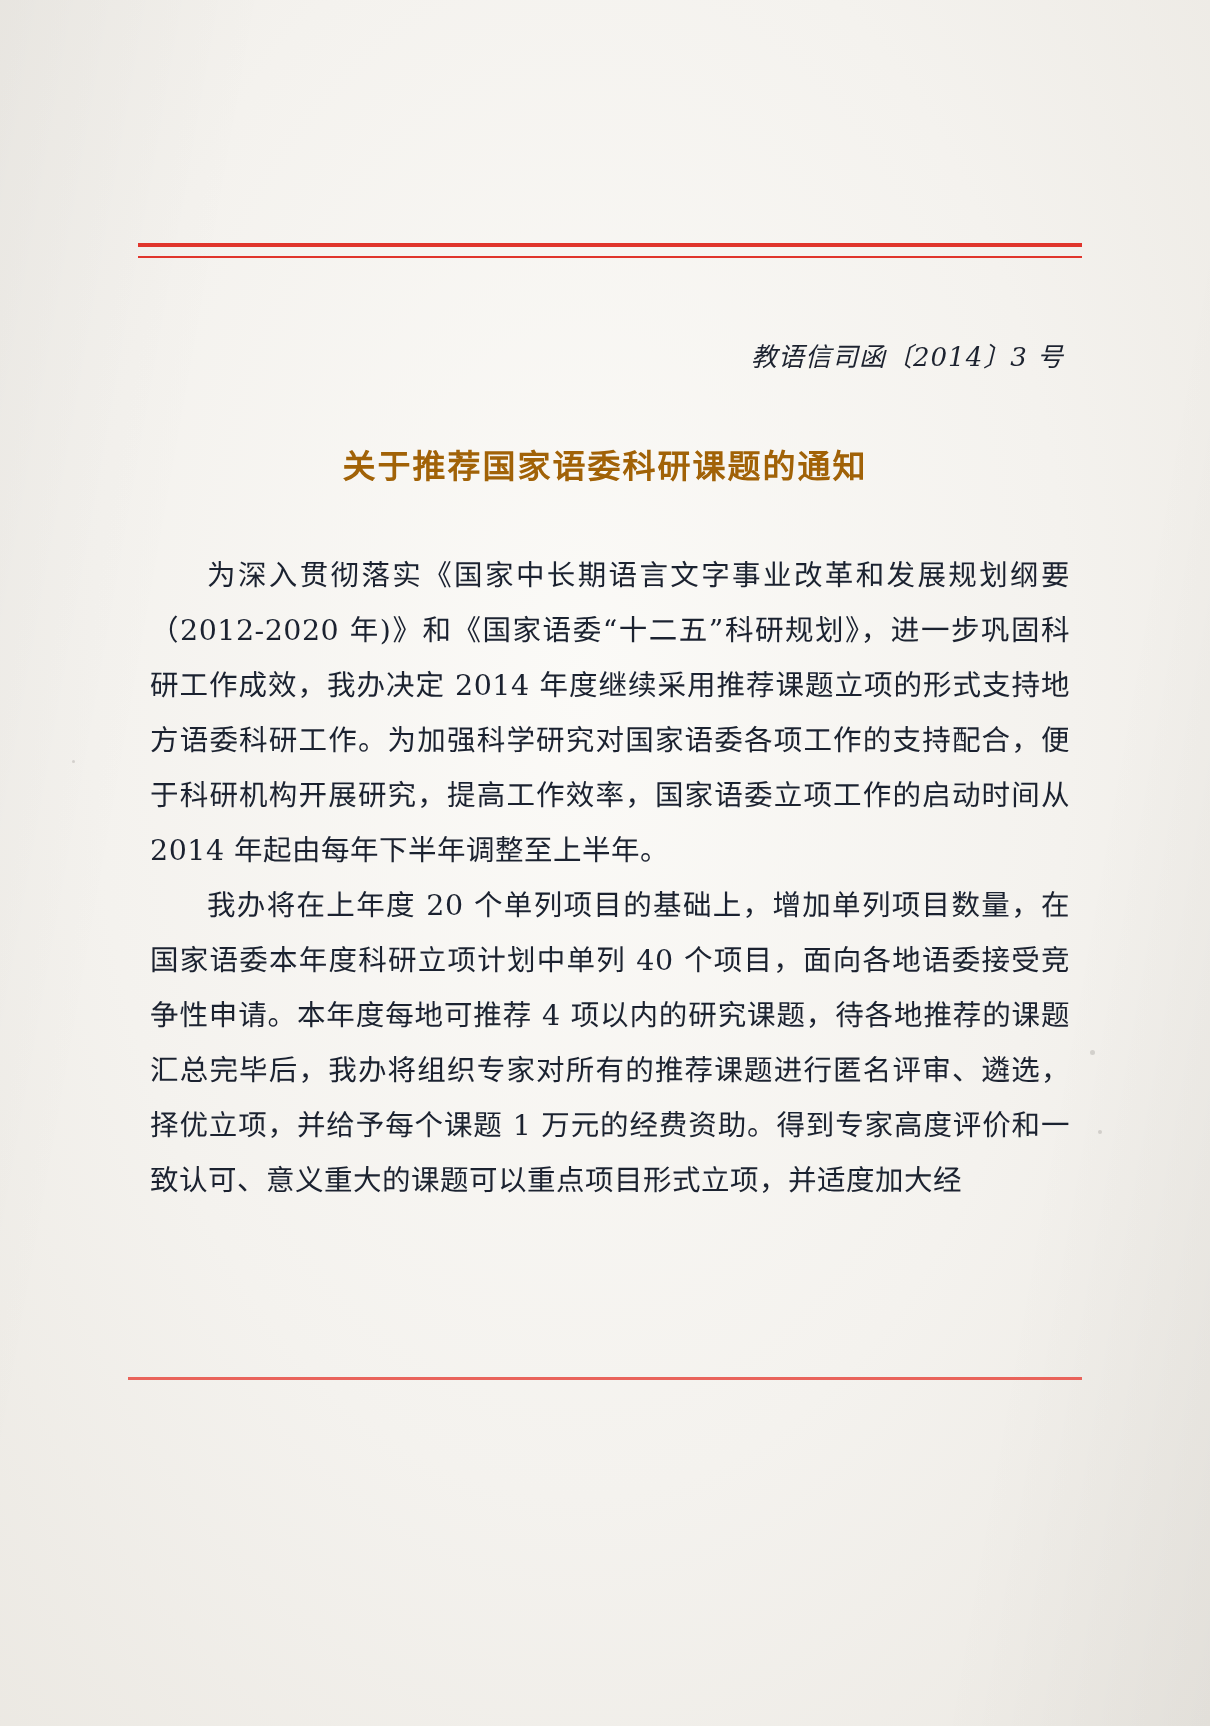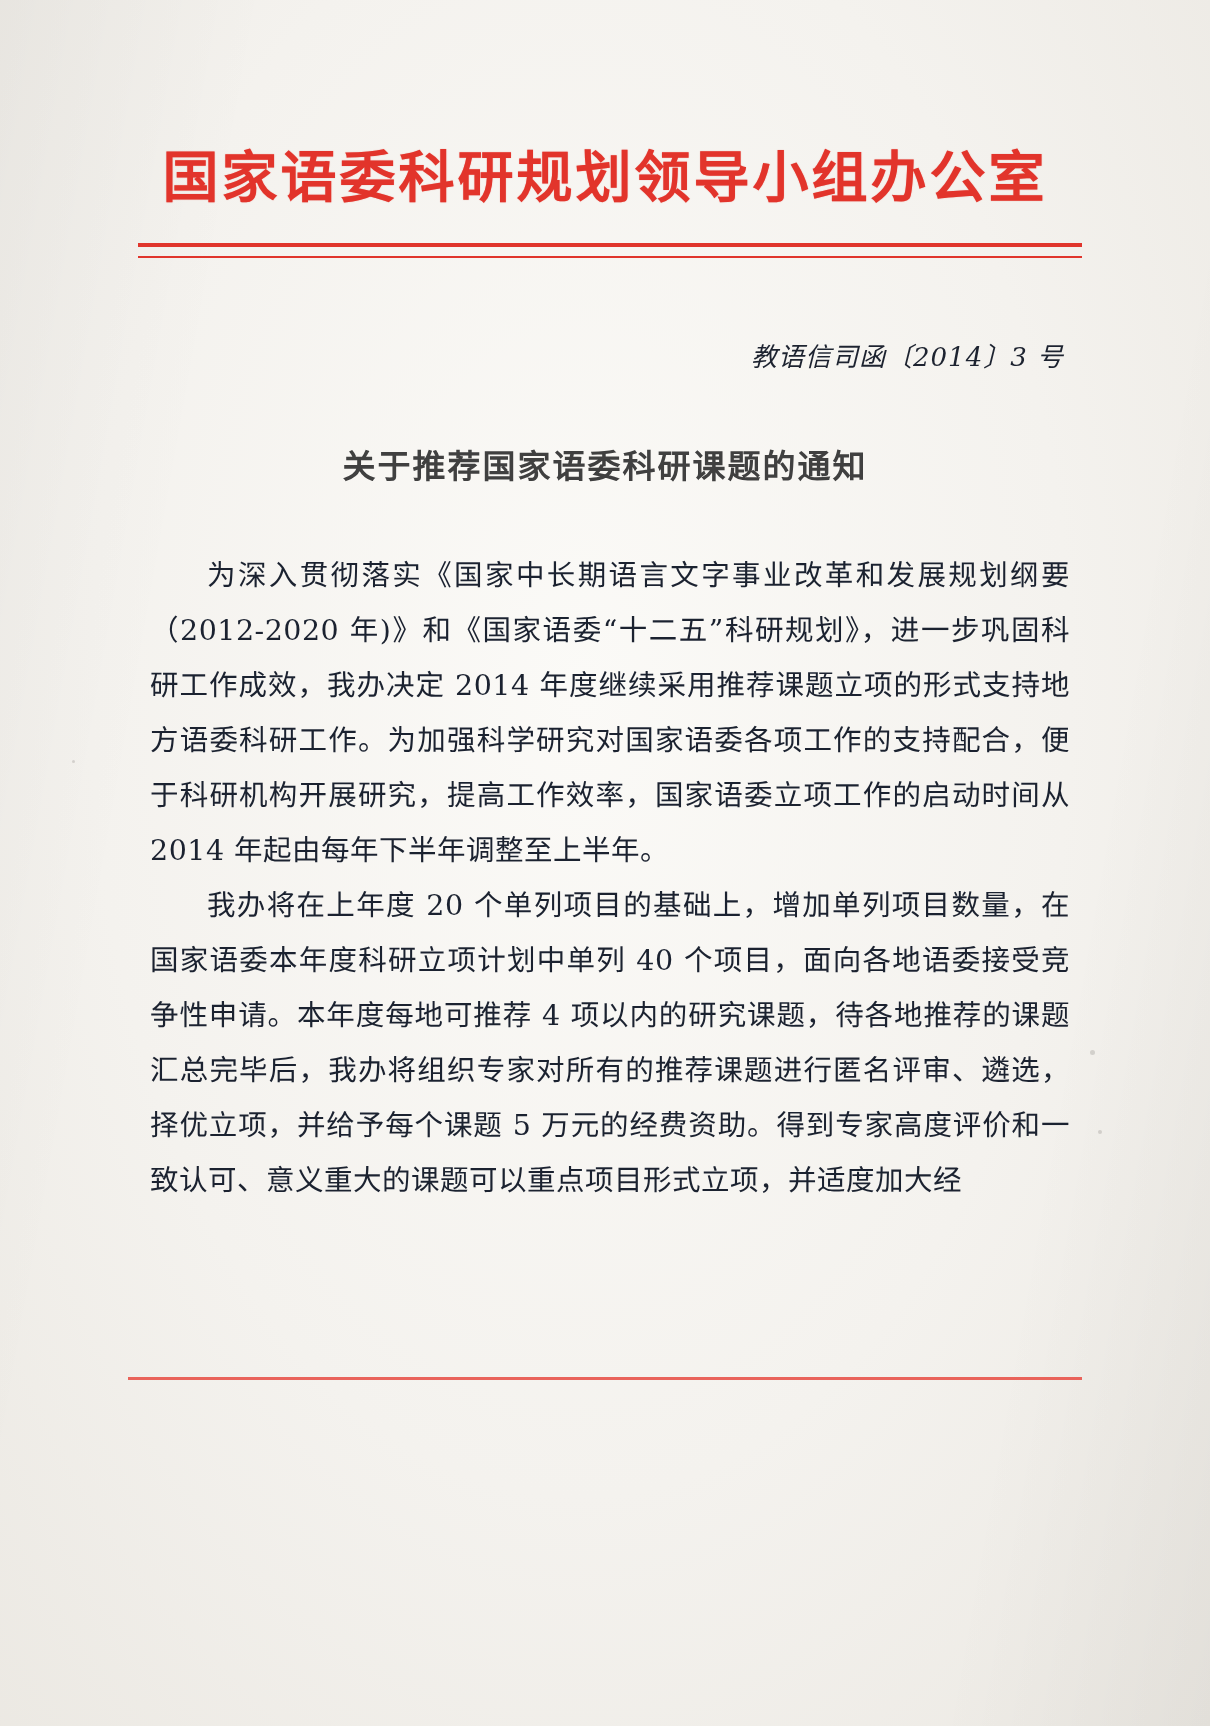--- a/index.html
+++ b/index.html
@@ -84,21 +84,21 @@
   .doc-title {
     position: absolute;
     top: 440px;
     left: 0;
     width: 100%;
     text-align: center;
     font-family: "DejaVu Sans", "Liberation Sans", sans-serif;
     font-weight: 700;
     font-size: 33px;
     letter-spacing: 2px;
-    color: #404040;
+    color: #a16207;
   }
 
   
   .body-text {
     position: absolute;
     top: 548px;
     left: 150px;
     width: 920px;
     font-size: 28.5px;
     line-height: 55px;
@@ -136,34 +136,31 @@
     border-radius: 50%;
   }
 </style>
 </head>
 <body>
 
 <div class="paper"></div>
 
 <div class="sheet">
 
-  <div class="letterhead">
-    <div class="letterhead-title">国家语委科研规划领导小组办公室</div>
-  </div>
 
   <div class="rule-thick"></div>
   <div class="rule-thin"></div>
 
   <div class="docnum">教语信司函〔2014〕3 号</div>
 
   <div class="doc-title">关于推荐国家语委科研课题的通知</div>
 
   <div class="body-text">
     <p class="para indent">为深入贯彻落实《国家中长期语言文字事业改革和发展规划纲要（2012-2020 年)》和《国家语委“十二五”科研规划》，进一步巩固科研工作成效，我办决定 2014 年度继续采用推荐课题立项的形式支持地方语委科研工作。为加强科学研究对国家语委各项工作的支持配合，便于科研机构开展研究，提高工作效率，国家语委立项工作的启动时间从 2014 年起由每年下半年调整至上半年。</p>
-    <p class="para indent">我办将在上年度 20 个单列项目的基础上，增加单列项目数量，在国家语委本年度科研立项计划中单列 40 个项目，面向各地语委接受竞争性申请。本年度每地可推荐 4 项以内的研究课题，待各地推荐的课题汇总完毕后，我办将组织专家对所有的推荐课题进行匿名评审、遴选，择优立项，并给予每个课题 5 万元的经费资助。得到专家高度评价和一致认可、意义重大的课题可以重点项目形式立项，并适度加大经</p>
+    <p class="para indent">我办将在上年度 20 个单列项目的基础上，增加单列项目数量，在国家语委本年度科研立项计划中单列 40 个项目，面向各地语委接受竞争性申请。本年度每地可推荐 4 项以内的研究课题，待各地推荐的课题汇总完毕后，我办将组织专家对所有的推荐课题进行匿名评审、遴选，择优立项，并给予每个课题 1 万元的经费资助。得到专家高度评价和一致认可、意义重大的课题可以重点项目形式立项，并适度加大经</p>
   </div>
 
   <div class="bottom-rule"></div>
 
   <div class="speck" style="left:1090px; top:1050px; width:5px; height:5px;"></div>
   <div class="speck" style="left:1098px; top:1130px; width:4px; height:4px;"></div>
   <div class="speck" style="left:72px; top:760px; width:3px; height:3px;"></div>
 </div>
 
 </body></html>

